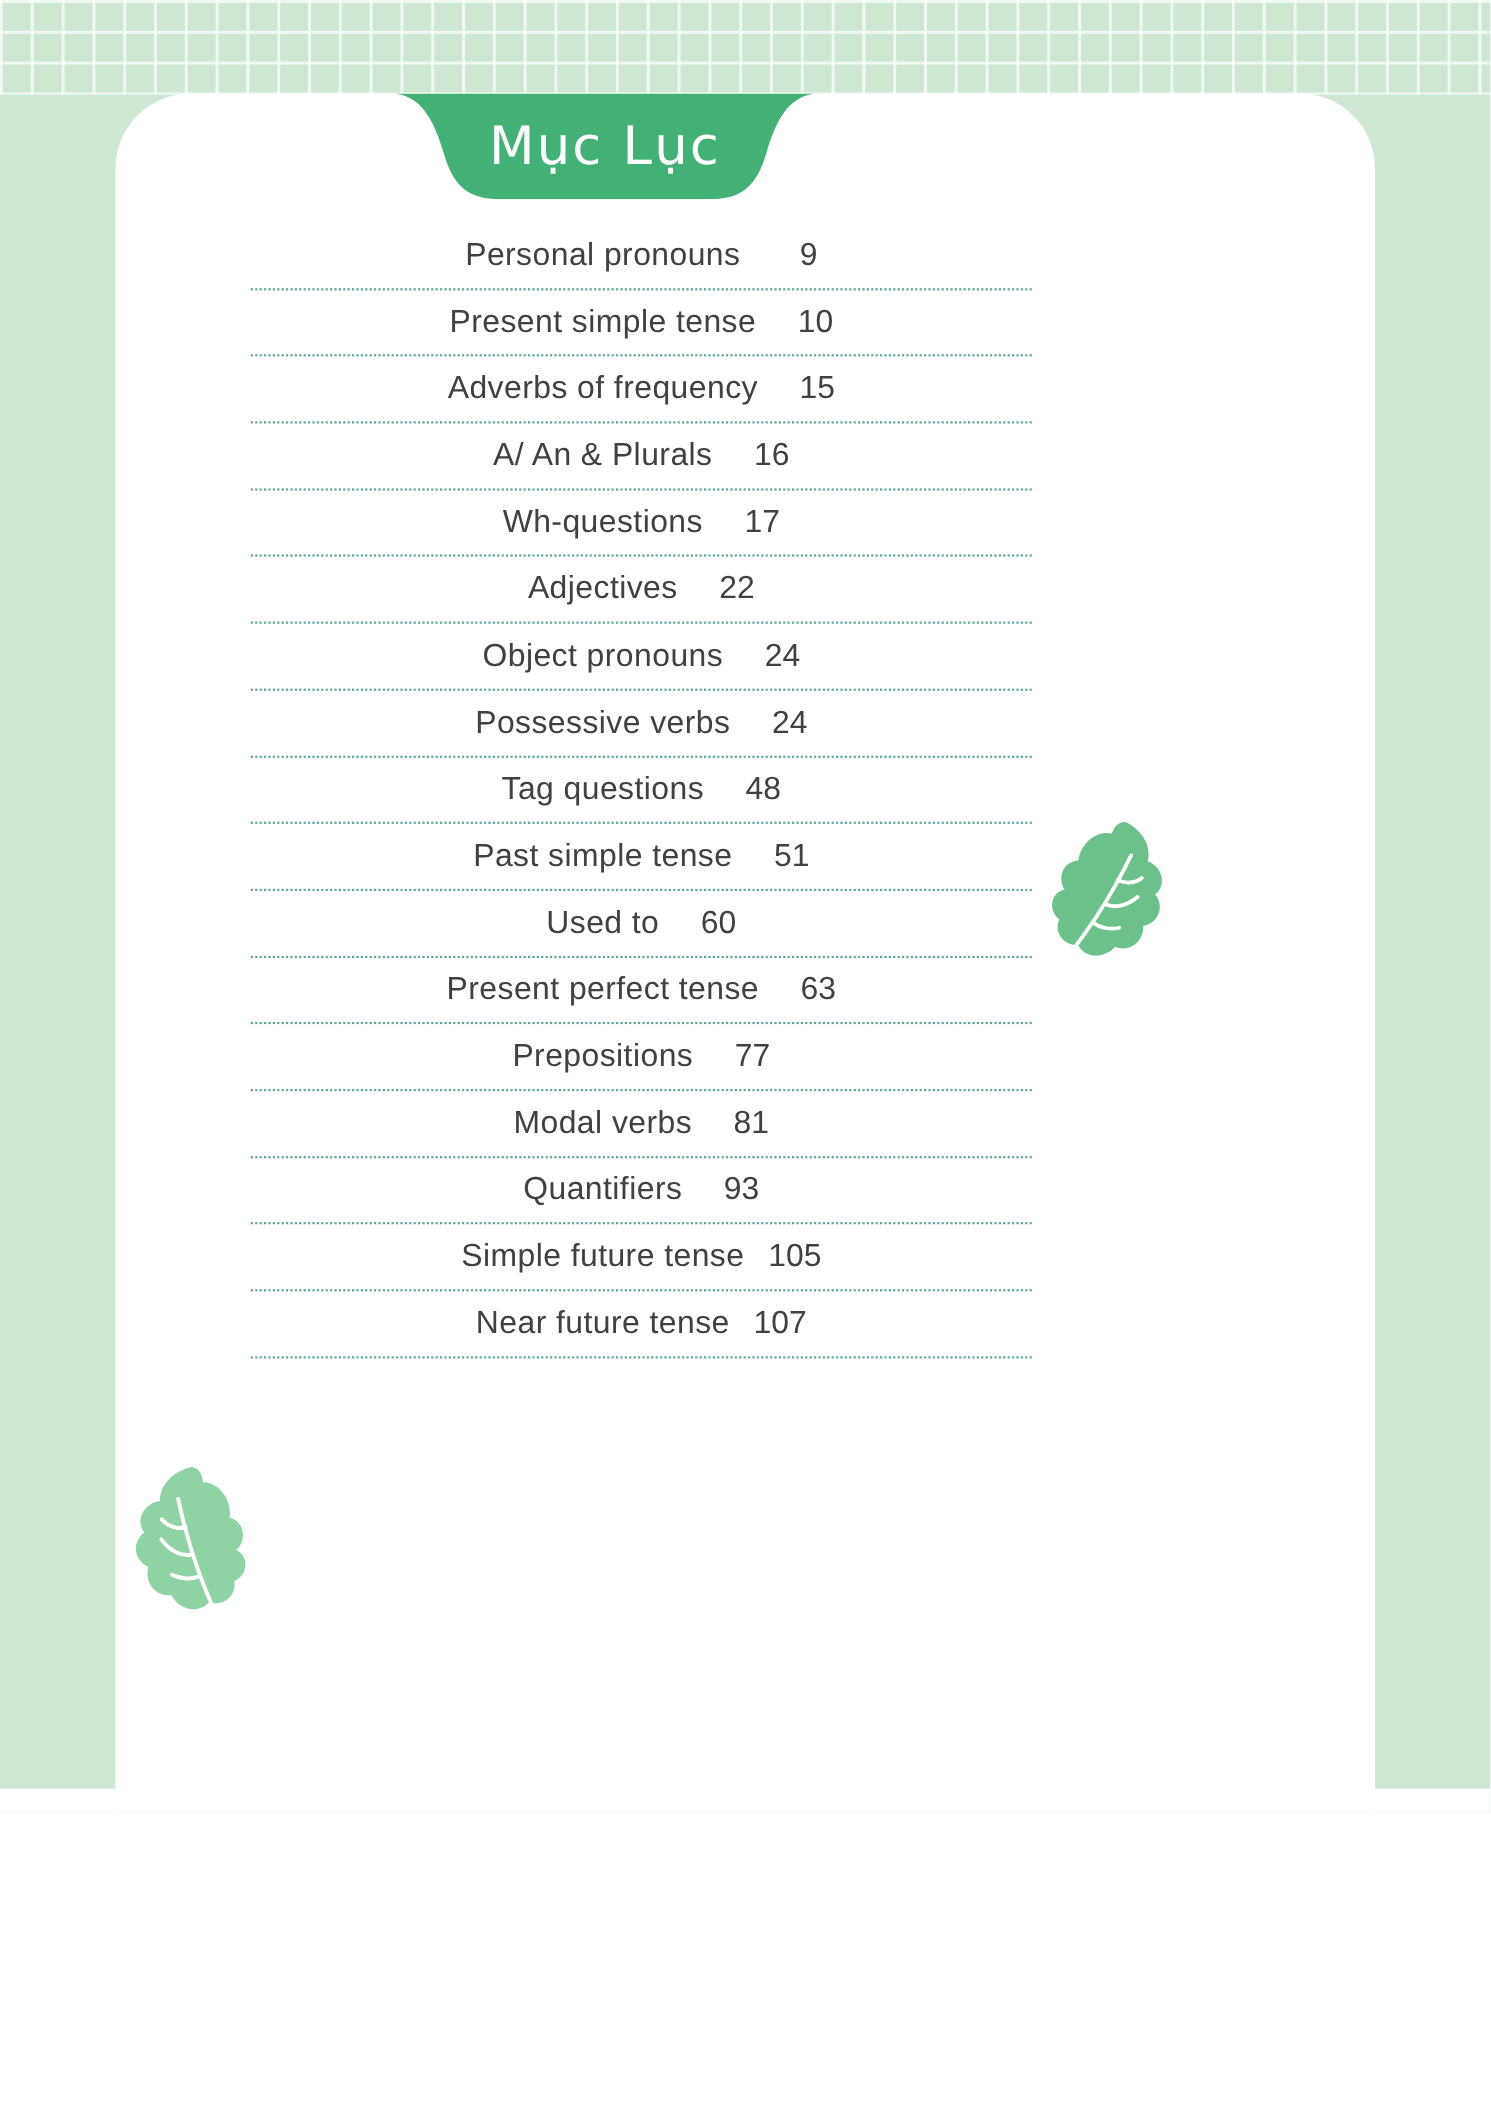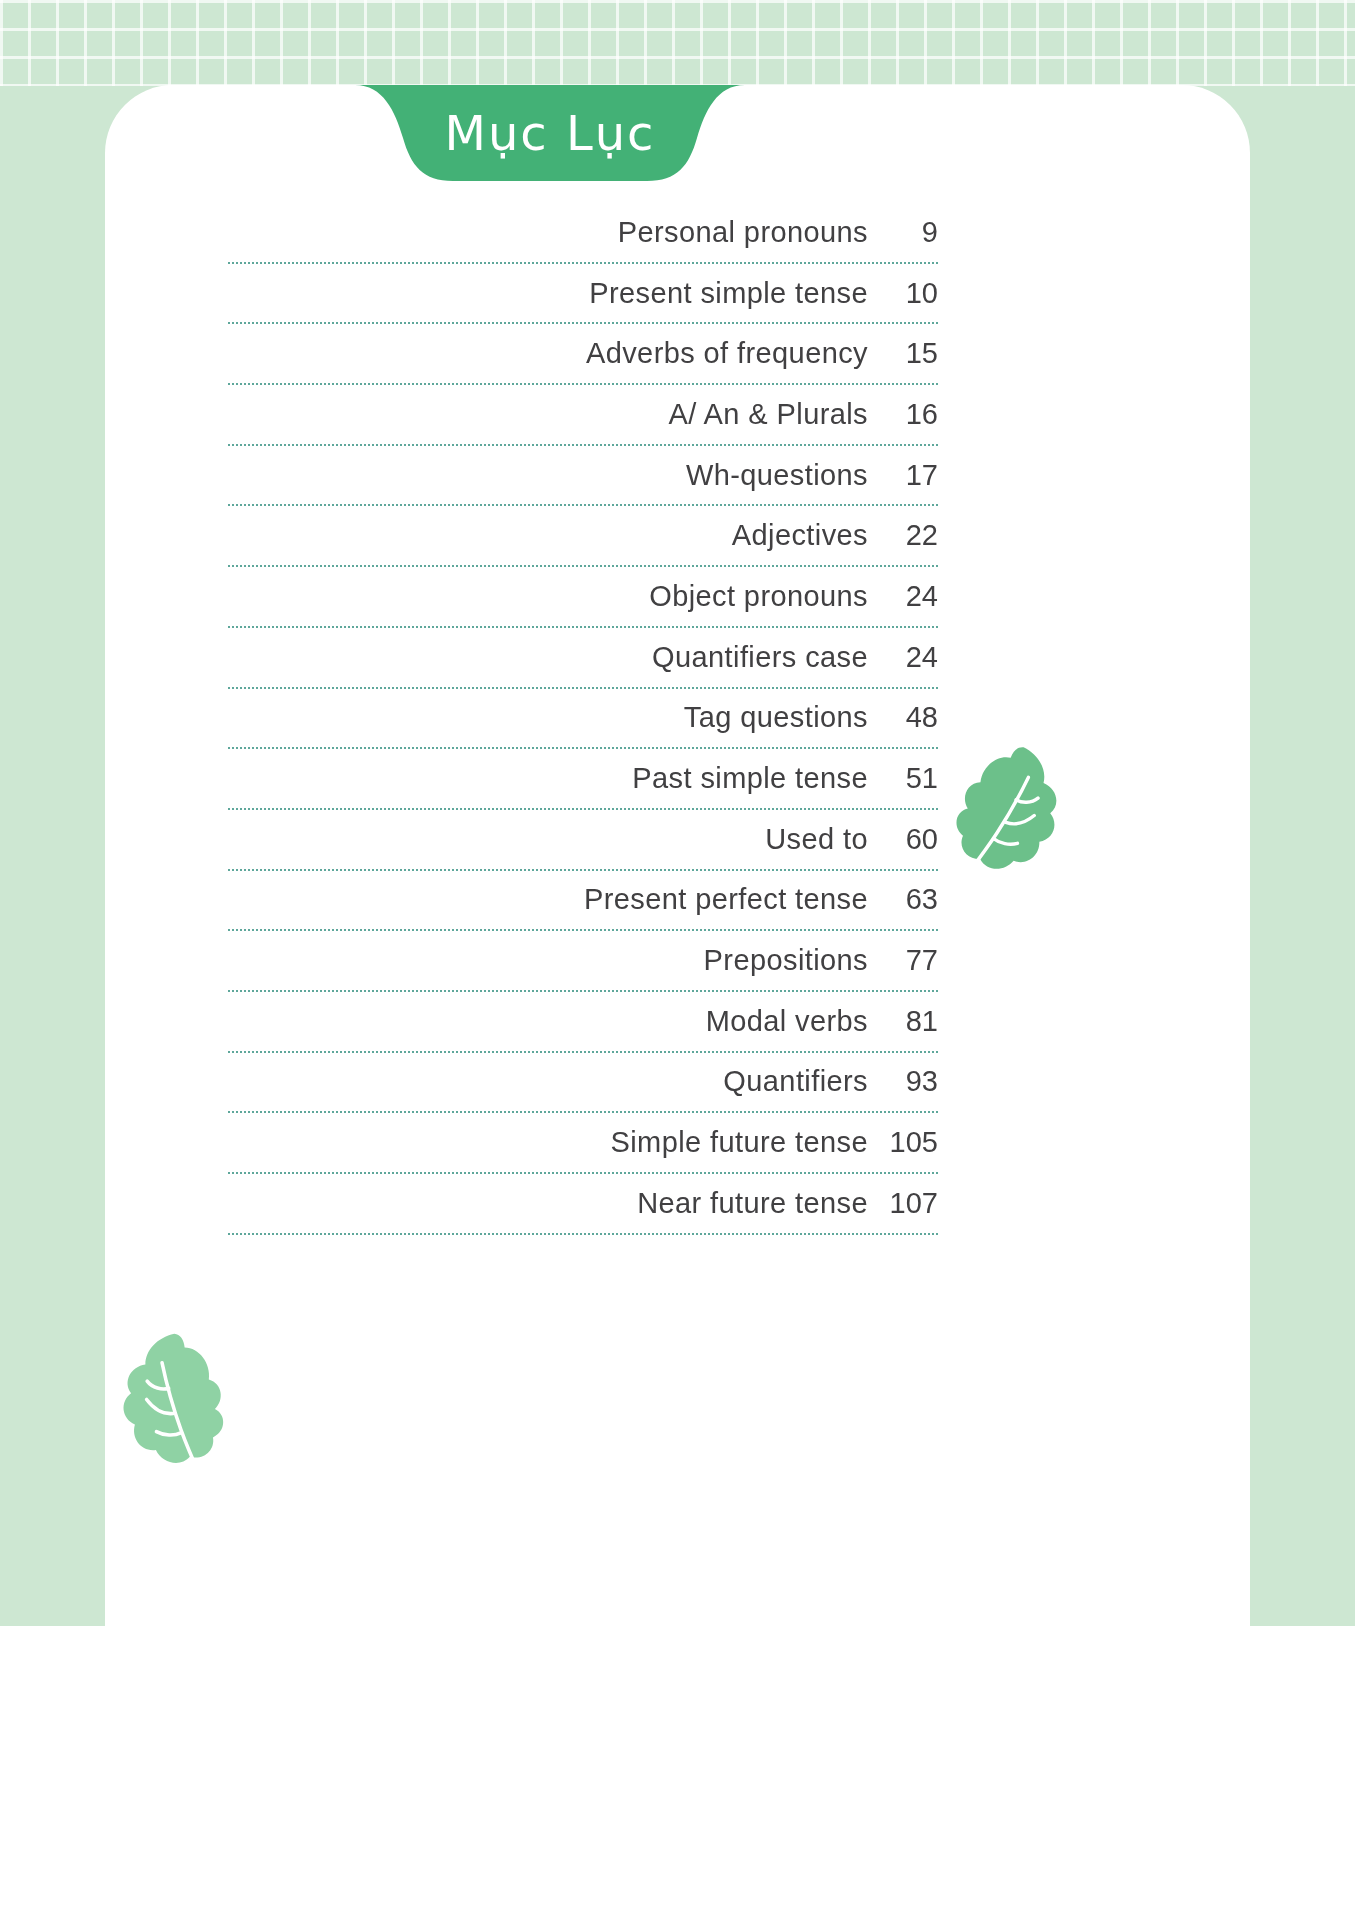--- a/index.html
+++ b/index.html
@@ -46,21 +46,21 @@
     display:flex;align-items:center;justify-content:center;
     color:#ffffff;font-size:48px;letter-spacing:2px;
     font-family:"DejaVu Sans",sans-serif;font-weight:500;
   }
   .toc{
     position:absolute;left:123px;top:118px;
     width:710px;
   }
   .toc-row{
     height:58.7px;
-    display:flex;align-items:center;justify-content:flex-end;
+    display:flex;align-items:center;justify-content:center;
     border-bottom:2px dotted var(--dots);
   }
   .toc-label{
     color:var(--text);font-size:29px;letter-spacing:.4px;
     white-space:nowrap;
   }
   .toc-page{
     color:var(--text);font-size:29px;text-align:right;min-width:70px;
   }
   .leaf{position:absolute;}
@@ -115,21 +115,21 @@
     <span class="toc-page">22</span>
   </div>
 
   <div class="toc-row">
     <span class="toc-label">Object pronouns</span>
     <span class="toc-page">24</span>
   </div>
 
 
   <div class="toc-row">
-    <span class="toc-label">Quantifiers case</span>
+    <span class="toc-label">Possessive verbs</span>
     <span class="toc-page">24</span>
   </div>
 
 
   <div class="toc-row">
     <span class="toc-label">Tag questions</span>
     <span class="toc-page">48</span>
   </div>
 
   <div class="toc-row">

